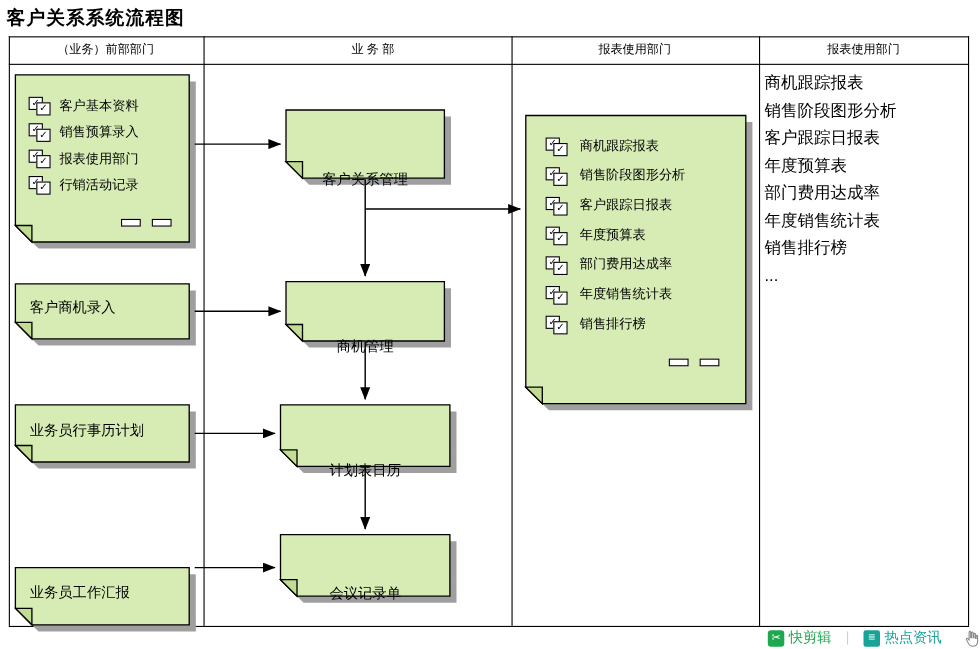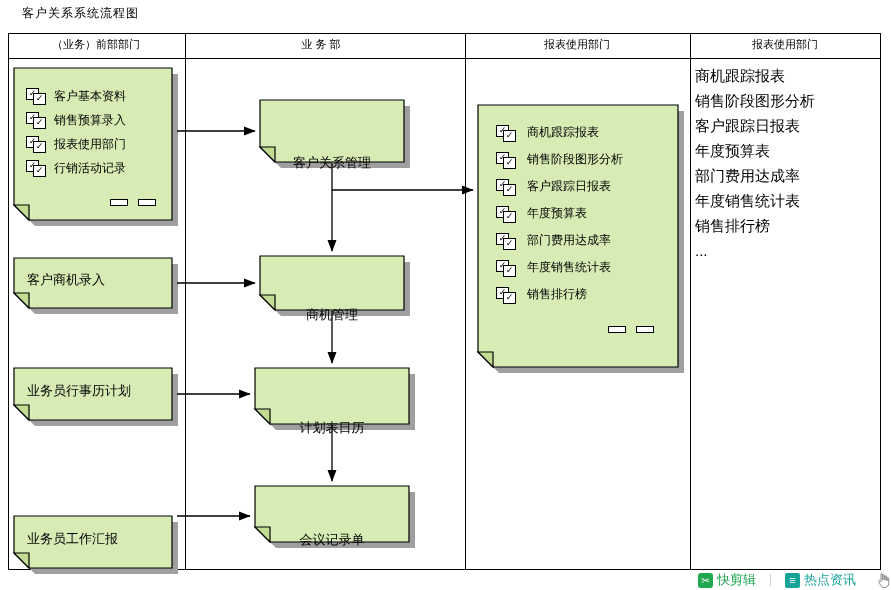--- a/index.html
+++ b/index.html
@@ -1,21 +1,21 @@
 <!DOCTYPE html>
 <html><head>
 <meta charset="utf-8">
 <style>
   * { box-sizing: border-box; margin: 0; padding: 0; }
   body { background: #fff; }
   .stage {
     position: relative; width: 891px; height: 590px; background: #fff;
     font-family: "Liberation Sans", "DejaVu Sans", sans-serif; color: #000; overflow: hidden;
   }
-  .title { position: absolute; left: 22px; top: 5px; font-size: 12px; font-weight: normal; letter-spacing: 1px; }
+  .title { position: absolute; left: 6px; top: 5px; font-size: 17px; font-weight: bold; letter-spacing: 1px; }
 
   .vline { position: absolute; width: 1px; top: 33px; height: 536px; background: #000; }
   .hline { position: absolute; height: 1px; left: 8px; width: 873px; background: #000; }
 
   .lane-label { position: absolute; top: 37px; font-size: 11px; white-space: nowrap; transform: translateX(-50%); }
 
   .paper { position: absolute; }
   .paper-svg { position: absolute; left: 0; top: 0; overflow: visible; z-index: 0; }
   .paper-content { position: relative; z-index: 1; width: 100%; height: 100%; font-size: 13px; }
   .label-paper .paper-content { display: flex; align-items: center; padding-bottom: 6px; }
@@ -63,21 +63,21 @@
   <div class="hline" style="top:33px"></div>
   <div class="hline" style="top:58px"></div>
   <div class="hline" style="top:569px"></div>
   <div class="vline" style="left:8px"></div>
   <div class="vline" style="left:185px"></div>
   <div class="vline" style="left:465px"></div>
   <div class="vline" style="left:690px"></div>
   <div class="vline" style="left:880px"></div>
 
   <div class="lane-label" style="left:96px">（业务）前部部门</div>
-  <div class="lane-label" style="left:321px">业 务 部</div>
+  <div class="lane-label" style="left:339px">业 务 部</div>
   <div class="lane-label" style="left:577px">报表使用部门</div>
   <div class="lane-label" style="left:785px">报表使用部门</div>
 
   <div class="paper doc1" style="left:14px;top:68px;width:158px;height:152px">
       <svg width="166" height="160" class="paper-svg">
         <polygon points="0,0 158,0 158,152 15,152 0,137" fill="#9f9f9f" transform="translate(6,6)"></polygon>
         <polygon points="0,0 158,0 158,152 15,152 0,137" fill="#d7ecb4" stroke="#000000" stroke-width="1.2"></polygon>
         <polygon points="0,137 15,152 15,137" fill="#c2dc94" stroke="#000000" stroke-width="1.2"></polygon>
       </svg>
     <div class="paper-content">

